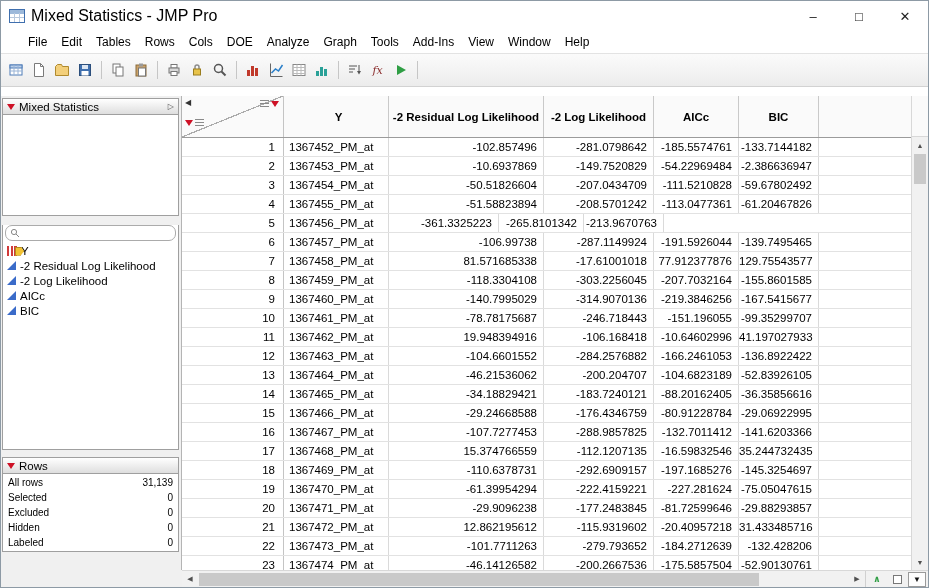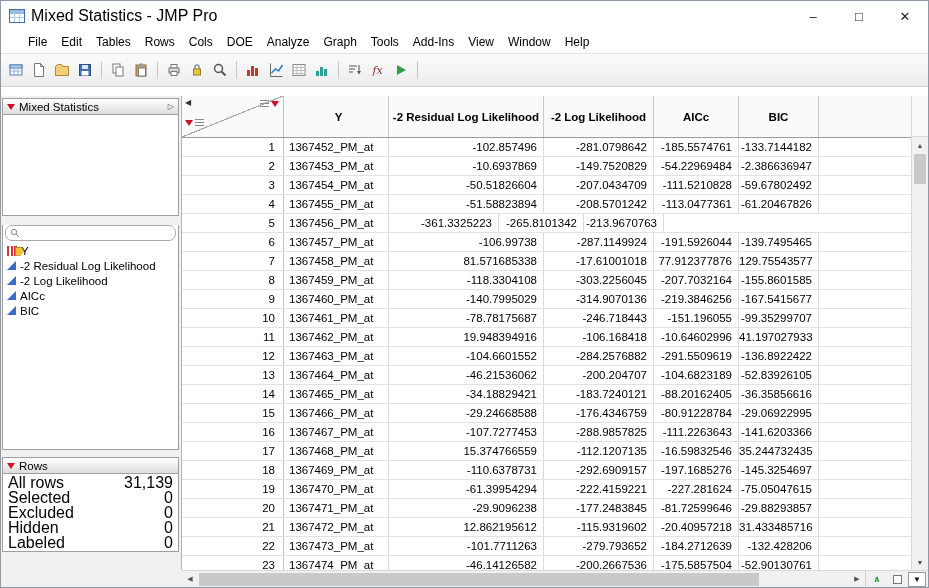--- a/index.html
+++ b/index.html
@@ -40,21 +40,21 @@
   .p1-body{height:101px;}
   .p2-body{height:225px;}
   .search-box{margin:2px;height:16px;border:1px solid #ababab;border-radius:7px;display:flex;align-items:center;padding:0 4px;gap:3px;}
   .search-box input{border:0;outline:0;flex:1;font-size:10px;min-width:0;background:transparent;}
   .col-item{height:15px;display:flex;align-items:center;gap:4px;padding-left:4px;font-size:11.5px;white-space:nowrap;}
   .col-icon{width:10px;height:10px;flex:0 0 auto;position:relative;}
   .icon-continuous{background:#3a6bc9;clip-path:polygon(0 100%,100% 0,100% 100%);width:9px;height:9px;}
   .icon-nominal-label{background:linear-gradient(to right,#d03a3a 0 25%,transparent 25% 38%,#d03a3a 38% 63%,transparent 63% 75%,#d03a3a 75% 100%);}
   .icon-nominal-label::after{content:"";position:absolute;right:-7px;top:1px;width:7px;height:7px;background:#f2c233;
     border:1px solid #b28a1c;clip-path:polygon(0 0,65% 0,100% 50%,65% 100%,0 100%);}
-  .stat-row{height:15px;display:flex;align-items:center;font-size:16px;padding:0 5px;}
+  .stat-row{height:15px;display:flex;align-items:center;font-size:10px;padding:0 5px;}
   .stat-label{flex:1;}
   .p3-body{padding:1px 0;}
 
   
   .gridwrap{flex:1;display:flex;flex-direction:column;overflow:hidden;background:#fff;min-width:0;}
   .grid-head{height:42px;display:flex;border-bottom:1px solid #9b9b9b;background:#fafafa;flex:0 0 auto;}
   .hcell{display:flex;align-items:center;justify-content:center;font-weight:bold;font-size:11.5px;
     border-right:1px solid #c9c9c9;white-space:nowrap;overflow:hidden;}
   .corner{position:relative;border-right:1px solid #c4c4c4;}
   .corner::after{content:"";position:absolute;inset:0;
@@ -452,21 +452,21 @@
             <div class="cell c-num c-v3">-10.64602996</div>
             <div class="cell c-num c-v4">41.197027933</div>
             <div class="cell c-fill"></div>
           </div>
 
           <div class="row">
             <div class="cell c-n">12</div>
             <div class="cell c-y">1367463_PM_at</div>
             <div class="cell c-num c-v1">-104.6601552</div>
             <div class="cell c-num c-v2">-284.2576882</div>
-            <div class="cell c-num c-v3">-291.5509619</div>
+            <div class="cell c-num c-v3">-166.2461053</div>
             <div class="cell c-num c-v4">-136.8922422</div>
             <div class="cell c-fill"></div>
           </div>
 
           <div class="row">
             <div class="cell c-n">13</div>
             <div class="cell c-y">1367464_PM_at</div>
             <div class="cell c-num c-v1">-46.21536062</div>
             <div class="cell c-num c-v2">-200.204707</div>
             <div class="cell c-num c-v3">-104.6823189</div>
@@ -492,21 +492,21 @@
             <div class="cell c-num c-v3">-80.91228784</div>
             <div class="cell c-num c-v4">-29.06922995</div>
             <div class="cell c-fill"></div>
           </div>
 
           <div class="row">
             <div class="cell c-n">16</div>
             <div class="cell c-y">1367467_PM_at</div>
             <div class="cell c-num c-v1">-107.7277453</div>
             <div class="cell c-num c-v2">-288.9857825</div>
-            <div class="cell c-num c-v3">-111.2263643</div>
+            <div class="cell c-num c-v3">-132.7011412</div>
             <div class="cell c-num c-v4">-141.6203366</div>
             <div class="cell c-fill"></div>
           </div>
 
           <div class="row">
             <div class="cell c-n">17</div>
             <div class="cell c-y">1367468_PM_at</div>
             <div class="cell c-num c-v1">15.374766559</div>
             <div class="cell c-num c-v2">-112.1207135</div>
             <div class="cell c-num c-v3">-16.59832546</div>

